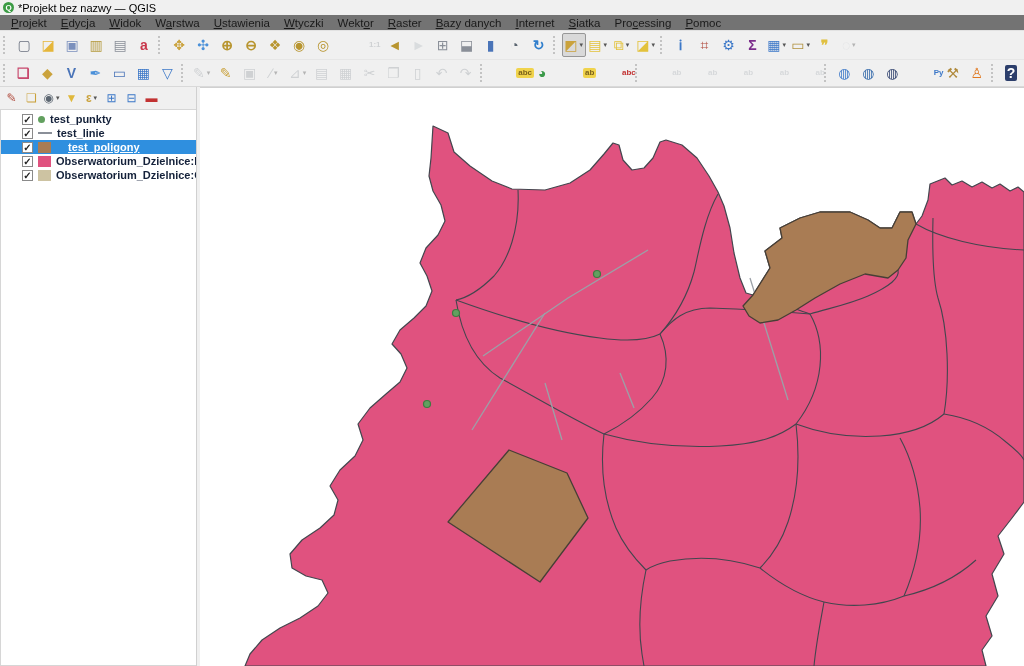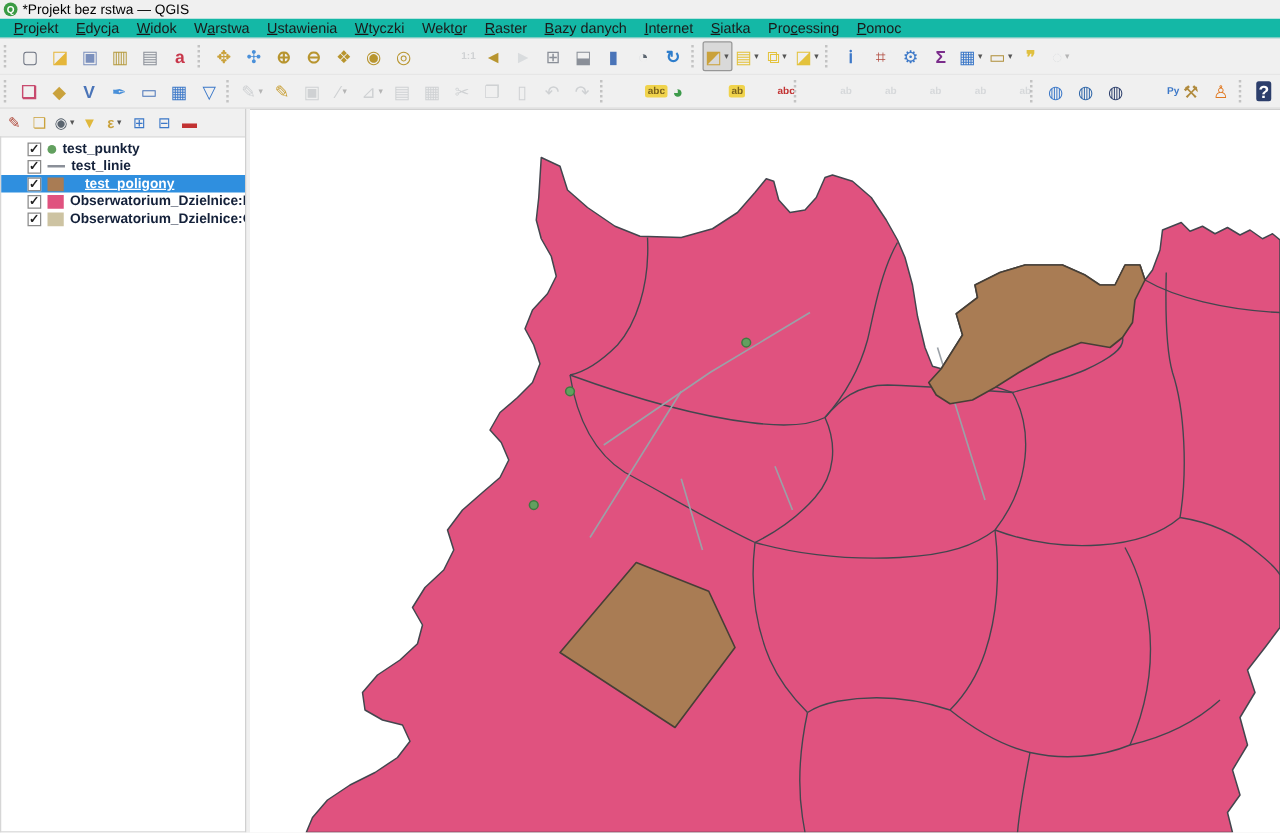--- a/index.html
+++ b/index.html
@@ -8,21 +8,21 @@
   .window { width:1024px; height:666px; display:flex; flex-direction:column; background:#f0f0f0; }
 
   
   .titlebar { height:15px; display:flex; align-items:center; gap:4px; padding-left:3px;
               background:#f0f0f0; font-size:11px; color:#000; }
   .appicon { width:11px; height:11px; border-radius:50%; background:#3b9b44; color:#fff;
              font-size:8px; font-weight:bold; display:flex; align-items:center; justify-content:center; }
 
   
   .menubar { height:16px; display:flex; align-items:center; padding-left:4px; font-size:11.5px;
-             background:#14b8a6; border-bottom:1px solid #e2e2e2; }
+             background:#737373; border-bottom:1px solid #e2e2e2; }
   .mitem { padding:1px 7px; cursor:default; white-space:nowrap; }
   .mitem u { text-decoration:underline; }
 
   
   .toolbar { display:flex; align-items:center; background:#f0f0f0; padding:2px 1px; }
   #tb1 { height:29px; border-bottom:1px solid #e6e6e6; }
   #tb2 { height:27px; border-bottom:1px solid #d9d9d9; }
   .thandle { width:5px; height:18px; border-left:2px dotted #c3c3c3; margin:0 4px 0 2px; }
   .tbtn { height:24px; min-width:24px; display:flex; align-items:center; justify-content:center;
           border:1px solid transparent; border-radius:2px; padding:0 1px; }
@@ -65,21 +65,21 @@
   .splitter { width:4px; background:#f0f0f0; border-left:1px solid #d0d0d0; }
   .map { flex:1; position:relative; background:#ffffff; border-top:1px solid #d0d0d0; }
   .map svg { position:absolute; left:0; top:0; }
 </style>
 </head>
 <body>
 
 <div class="window">
   <div class="titlebar">
     <span class="appicon">Q</span>
-    <span>*Projekt bez rstwa — QGIS</span>
+    <span>*Projekt bez nazwy — QGIS</span>
   </div>
   <div class="menubar" id="menubar">
       <div class="mitem"><u>P</u>rojekt</div>
       <div class="mitem"><u>E</u>dycja</div>
       <div class="mitem"><u>W</u>idok</div>
       <div class="mitem">W<u>a</u>rstwa</div>
       <div class="mitem"><u>U</u>stawienia</div>
       <div class="mitem"><u>W</u>tyczki</div>
       <div class="mitem">Wekt<u>o</u>r</div>
       <div class="mitem"><u>R</u>aster</div>

